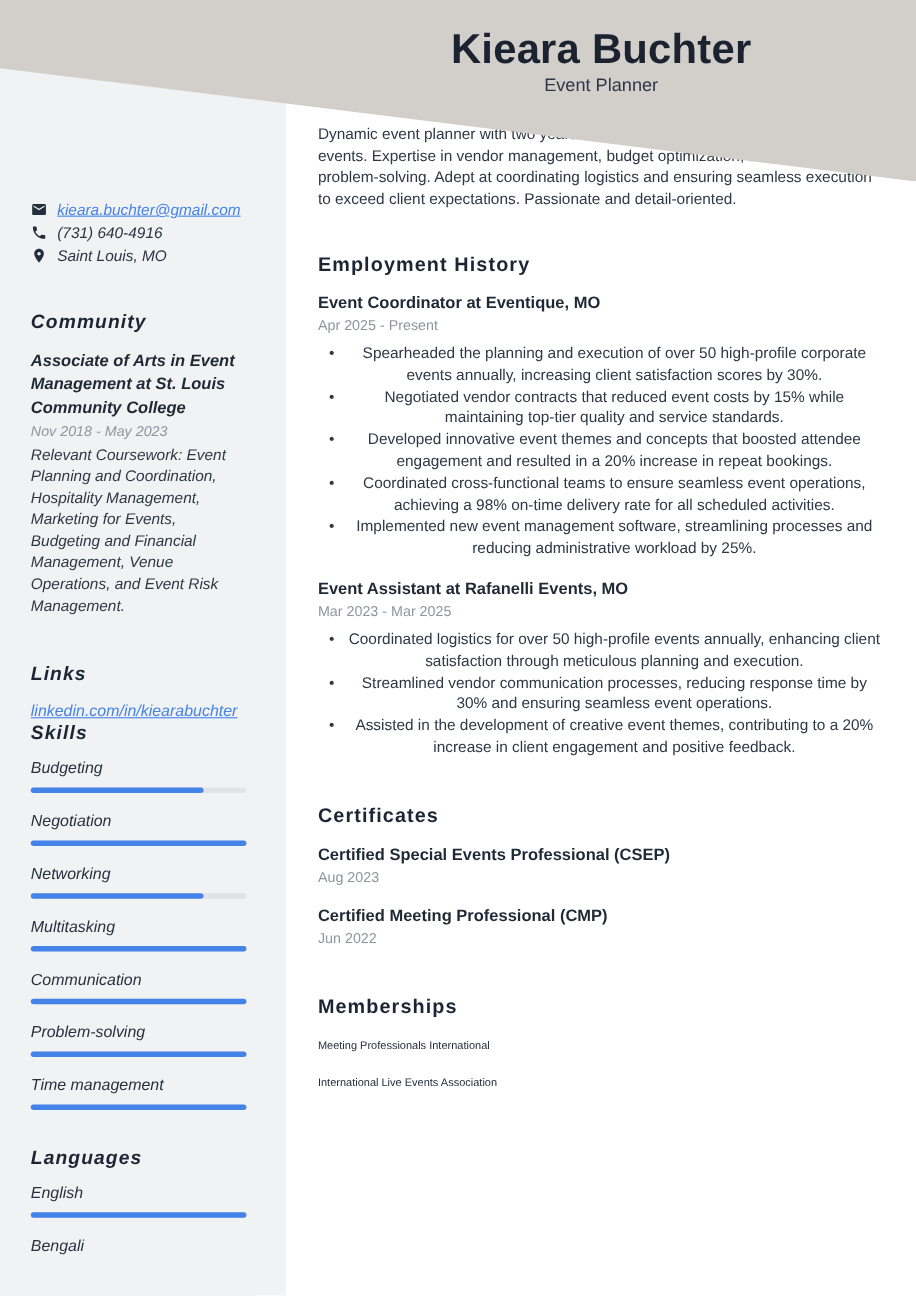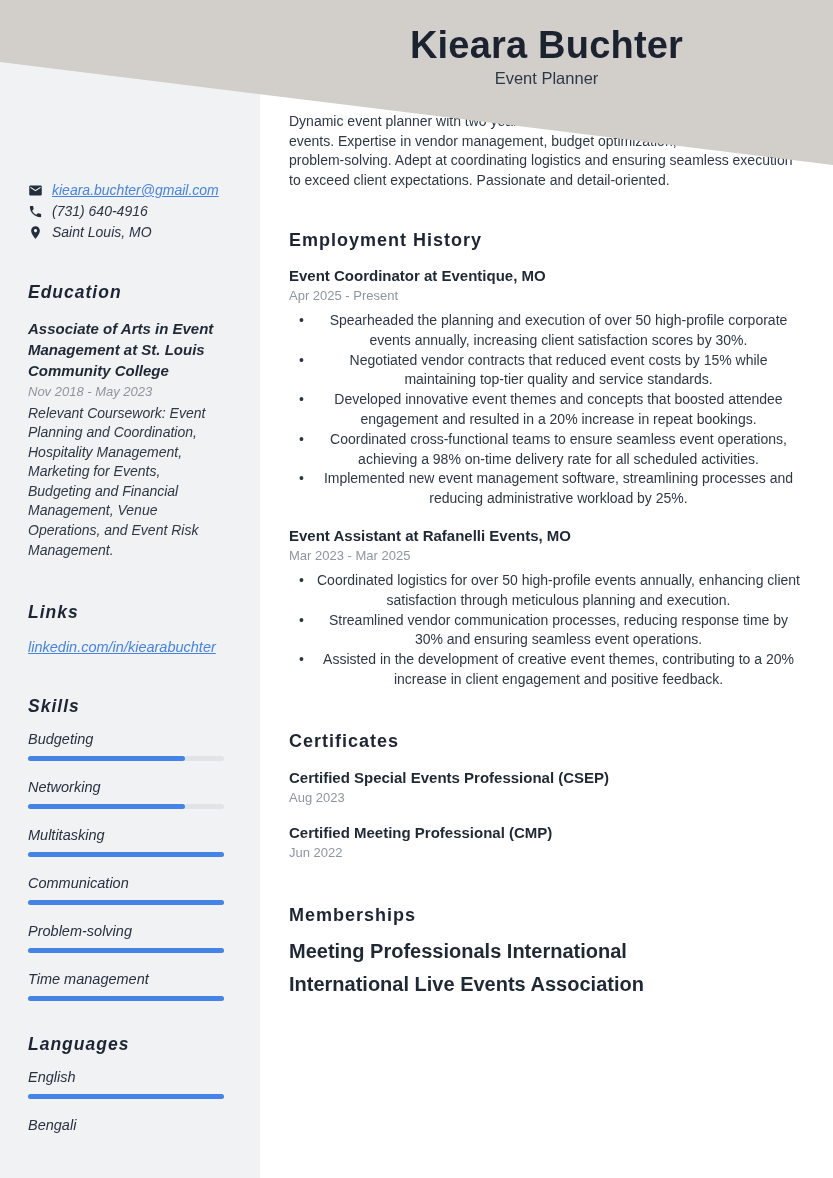--- a/index.html
+++ b/index.html
@@ -92,21 +92,21 @@
     line-height: 19.6px;
     color: #2e3845;
   }
   .links-heading { margin-top: 42px; }
   .side-link {
     display: inline-block;
     margin-top: 15px;
     font-size: 14.5px;
     line-height: 18px;
   }
-  .skills-heading { margin-top: 40px; }
+  .skills-heading { }
   .meter-item { margin-top: 13px; }
   .meter-item + .meter-item { margin-top: 17px; }
   .meter-label {
     font-size: 14.5px;
     line-height: 19px;
     color: #28313f;
   }
   .meter-track {
     margin-top: 7px;
     width: 196px;
@@ -176,22 +176,22 @@
     left: 10px;
     color: #2e3845;
   }
   .job2-title { margin-top: 17px; }
   .certificates-heading { margin-top: 40px; }
   .cert-title { margin-top: 15px; }
   .cert-title-2 { margin-top: 17px; }
   .memberships-heading { margin-top: 43px; }
   .membership {
     margin-top: 15px;
-    font-size: 20px;
-    font-weight: 700;
+    font-size: 10px;
+    font-weight: 400;
     color: #1f2835;
     line-height: 19px;
   }
   .membership-2 { margin-top: 14px; }
 </style>
 </head>
 <body>
 
 <div class="page">
 
@@ -215,34 +215,40 @@
     </div>
     <div class="contact-row">
       <span class="icon">
         <svg viewBox="0 0 24 24">
             <path d="M12 2C8.13 2 5 5.13 5 9c0 5.25 7 13 7 13s7-7.75 7-13c0-3.87-3.13-7-7-7zm0 9.5c-1.38 0-2.5-1.12-2.5-2.5s1.12-2.5 2.5-2.5 2.5 1.12 2.5 2.5-1.12 2.5-2.5 2.5z"></path>
           </svg>
       </span>
       <span>Saint Louis, MO</span>
     </div>
 
-    <h2 class="side-heading edu-heading">Education</h2>
+    <h2 class="side-heading edu-heading">Community</h2>
     <div class="degree">Associate of Arts in Event Management at St. Louis Community College</div>
     <div class="side-date">Nov 2018 - May 2023</div>
     <div class="coursework">Relevant Coursework: Event Planning and Coordination, Hospitality Management, Marketing for Events, Budgeting and Financial Management, Venue Operations, and Event Risk Management.</div>
 
     <h2 class="side-heading links-heading">Links</h2>
     <a class="link side-link">linkedin.com/in/kiearabuchter</a>
 
     <h2 class="side-heading skills-heading">Skills</h2>
 
     <div class="meter-item">
       <div class="meter-label">Budgeting</div>
       <div class="meter-track">
           <div class="meter-fill" style="width: 80%;"></div>
+        </div>
+    </div>
+    <div class="meter-item">
+      <div class="meter-label">Negotiation</div>
+      <div class="meter-track">
+          <div class="meter-fill" style="width: 100%;"></div>
         </div>
     </div>
     <div class="meter-item">
       <div class="meter-label">Networking</div>
       <div class="meter-track">
           <div class="meter-fill" style="width: 80%;"></div>
         </div>
     </div>
     <div class="meter-item">
       <div class="meter-label">Multitasking</div>

